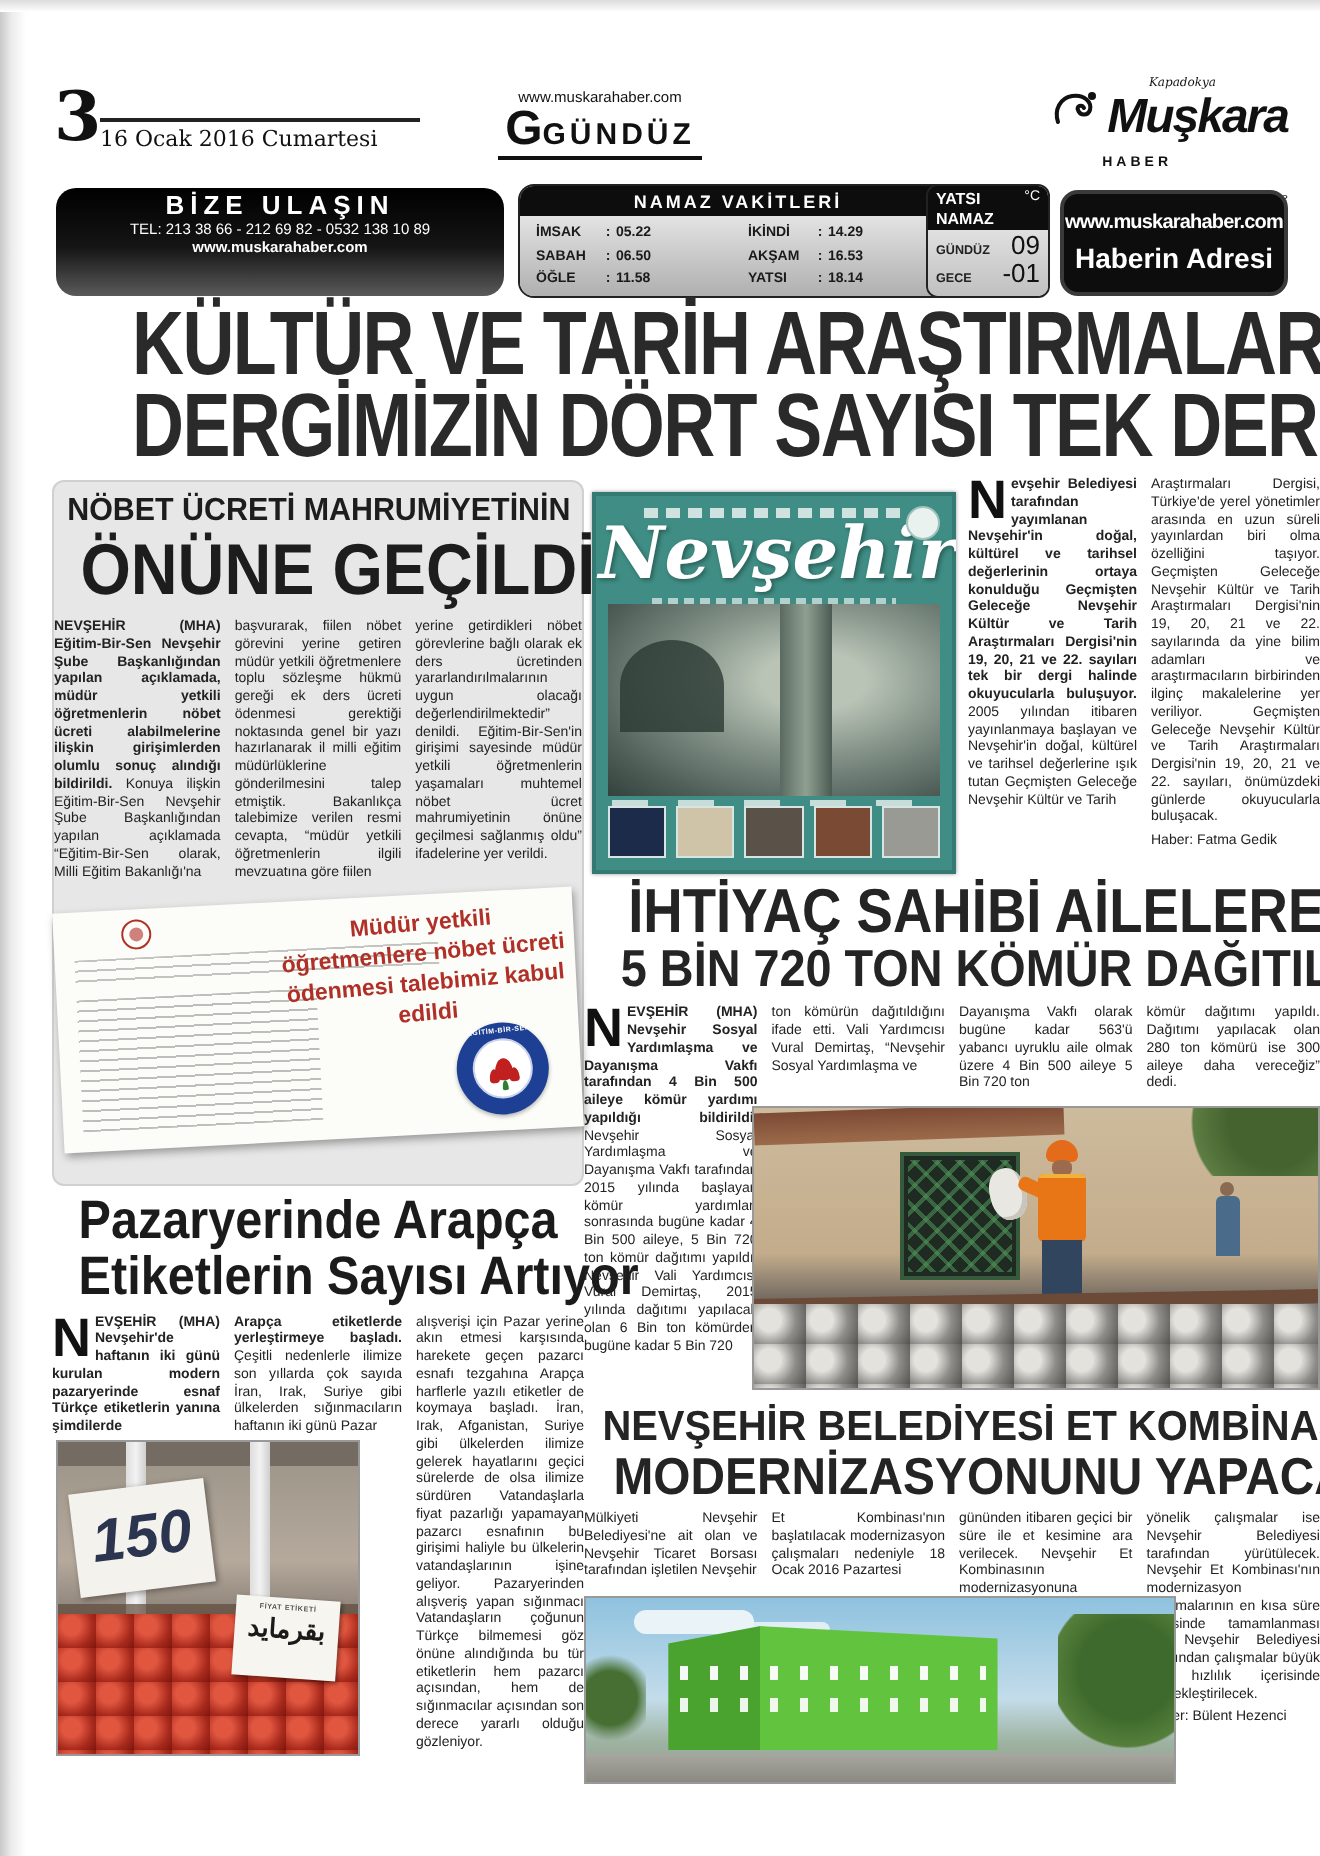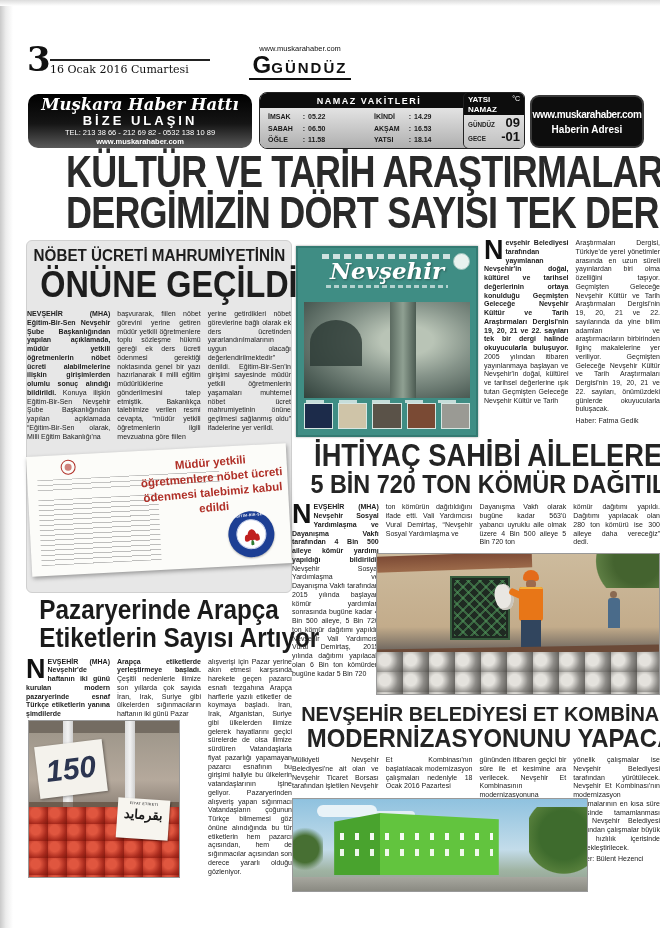--- a/index.html
+++ b/index.html
@@ -38,25 +38,25 @@
   .namaz-col{flex:1;}
   .namaz-row{display:flex;font-size:7px;font-weight:700;color:#1a1a1a;line-height:1.65;}
   .namaz-row .nl{width:32px;}
   .namaz-row .nc{width:8px;text-align:center;}
   .hava{position:absolute;left:463px;top:92px;width:62px;height:57px;border-radius:6px;overflow:hidden;border:1px solid #222;box-sizing:border-box;}
   .hava-head{background:#0d0d0d;color:#fff;font-size:8px;font-weight:800;padding:2px 4px 1px;line-height:1.2;}
   .hava-unit{float:right;font-weight:400;font-size:7px;}
   .hava-body{background:linear-gradient(180deg,#e0e0e0,#a8a8a8);padding:1px 4px;height:100%;}
   .hava-row{display:flex;align-items:baseline;justify-content:space-between;line-height:1.1;}
   .hava-row .hl{font-size:6.3px;font-weight:700;color:#222;}
-  .hava-row .hv{font-size:13px;font-weight:700;color:#111;}
+  .hava-row .hv{font-size:13px;font-weight:400;color:#111;}
   .addr{position:absolute;left:530px;top:95px;width:114px;height:53px;background:#0d0d0d;border-radius:9px;border:2px solid #3a3a3a;
         color:#fff;text-align:center;display:flex;flex-direction:column;justify-content:center;gap:4px;box-sizing:border-box;}
   .addr-url{font-size:10px;font-weight:800;letter-spacing:-.4px;}
-  .addr-cap{font-size:10px;font-weight:700;}
+  .addr-cap{font-size:14px;font-weight:700;}
 
   
   .mainhead{position:absolute;left:0;top:151px;width:660px;text-align:center;color:#2a2a2a;}
   .mh{white-space:nowrap;font-weight:900;font-size:45px;line-height:.92;letter-spacing:-1px;
       transform:scaleX(.8);transform-origin:50% 50%;}
 
   
   .cols{display:flex;gap:7px;font-size:7px;line-height:1.25;text-align:justify;color:#222;}
   .col{flex:1;margin:0;}
   .dcap{float:left;font-size:27px;font-weight:900;line-height:23px;padding-right:2px;color:#111;}
@@ -100,21 +100,21 @@
        background-size:19px 17px;}
   .price-card{position:absolute;right:10px;bottom:38px;width:52px;height:40px;background:#f7f5ef;transform:rotate(4deg);
        box-shadow:1px 1px 2px rgba(0,0,0,.4);text-align:center;padding-top:3px;box-sizing:border-box;}
   .price-card .pc-h{font-size:3.6px;font-weight:700;color:#555;letter-spacing:.3px;}
   .price-card .pc-a{font-size:13px;font-weight:700;color:#1a1a1a;line-height:1.4;}
 
   
   .magazine{position:absolute;left:296px;top:246px;width:182px;height:191px;background:#3f8d84;overflow:hidden;
             box-shadow:inset 0 0 0 2px #347a72, 0 0 2px rgba(0,0,0,.4);}
   .mag-tagline{height:5px;margin:8px 26px 0;background:repeating-linear-gradient(90deg,rgba(255,255,255,.75) 0 7px,transparent 7px 11px);}
-  .mag-title{font-family:"DejaVu Serif",serif;font-style:italic;font-weight:700;color:#fff;font-size:23px;text-align:center;
+  .mag-title{font-family:"DejaVu Serif",serif;font-style:italic;font-weight:700;color:#fff;font-size:36px;text-align:right;
              line-height:1.05;text-shadow:1px 1px 2px rgba(0,0,0,.35);}
   .mag-badge{position:absolute;right:8px;top:7px;width:15px;height:15px;border-radius:50%;background:#e9f2ef;border:1px solid #9cc3bc;}
   .mag-subline{height:3px;margin:2px 30px 0;background:repeating-linear-gradient(90deg,rgba(255,255,255,.6) 0 5px,transparent 5px 8px);}
   .mag-img{position:absolute;left:8px;top:56px;width:166px;height:96px;
            background:radial-gradient(ellipse at 62% 40%,#b9c4b6 0 18%,#86948a 45%,#4e5e57 80%,#32423c 100%);}
   .mag-arch{position:absolute;left:6px;top:18px;width:52px;height:46px;border-radius:50% 50% 0 0;background:#2c3a35;opacity:.8;}
   .mag-col{position:absolute;left:86px;top:0;width:26px;height:100%;background:linear-gradient(90deg,#5b6a60,#8fa092 50%,#4c5b52);}
   .mag-thumbs{position:absolute;left:8px;bottom:8px;width:166px;display:flex;gap:5px;justify-content:space-between;}
   .mag-thumb{flex:1;height:24px;border:1px solid #d7e6e2;}
   .mag-caps{position:absolute;left:10px;bottom:34px;width:162px;height:3px;
@@ -178,23 +178,33 @@
   <div class="scan-edge"></div>
   <div class="scan-top"></div>
 
   <div class="hdr-num">3</div>
   <div class="hdr-rule"></div>
   <div class="hdr-date">16 Ocak 2016 Cumartesi</div>
   <div class="guncel">
     <div class="guncel-url">www.muskarahaber.com</div>
     <div class="guncel-title"><span class="guncel-g">G</span><span class="guncel-rest">GÜNDÜZ</span></div>
   </div>
+  <div class="logo">
+    <span class="logo-region">Kapadokya</span>
+    <div class="logo-row">
+      <span><svg width="26" height="20" viewBox="0 0 26 20">
+            <path d="M3 16 C1 10 4 4 10 3 C16 2 20 6 19 10 C18 13 14 13 13 10 C12 8 15 7 16 9" fill="none" stroke="#111" stroke-width="2" stroke-linecap="round"></path>
+            <circle cx="20" cy="3" r="2" fill="#111"></circle>
+          </svg></span>
+      <span class="logo-name">Muşkara</span>
+    </div>
+    <div><span class="logo-sub">HABER</span><span class="logo-tag">Günlük Siyasi Gazete</span></div>
+  </div>
 
   <div class="contact">
-    <div class="contact-title">Muşkara Haber Hattı</div>
     <div class="contact-sub">BİZE ULAŞIN</div>
     <div class="contact-phone">TEL: 213 38 66 - 212 69 82 - 0532 138 10 89</div>
     <div class="contact-url">www.muskarahaber.com</div>
   </div>
 
   <div class="namaz">
     <div class="namaz-head">NAMAZ VAKİTLERİ</div>
     <div class="namaz-body">
       <div class="namaz-col">
         <div class="namaz-row">

